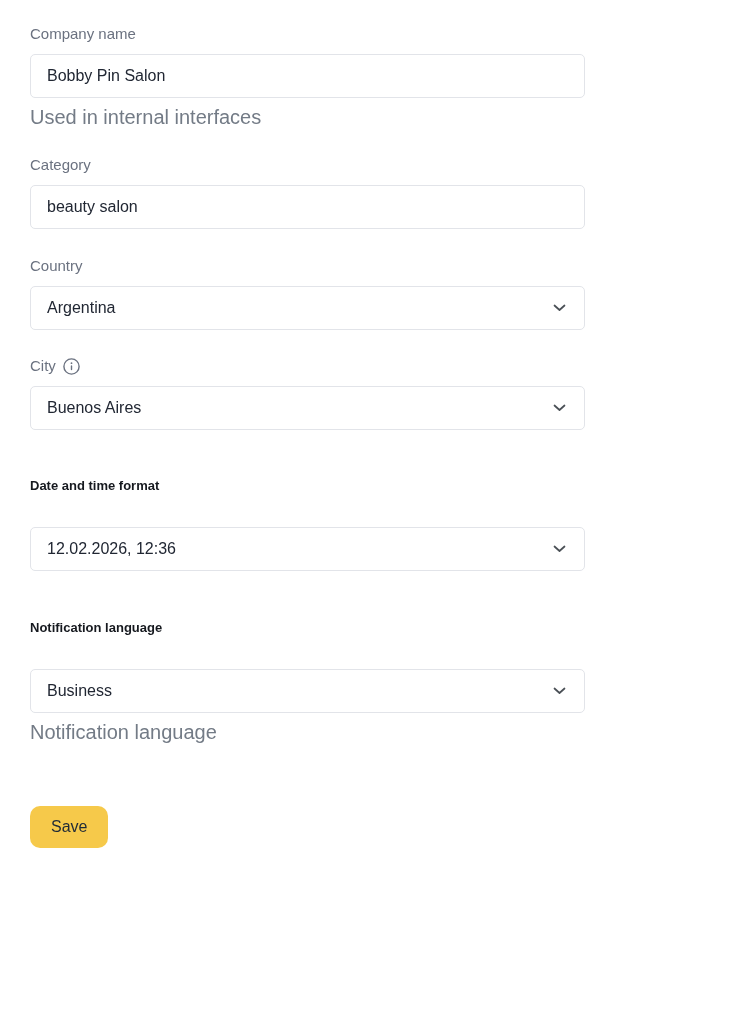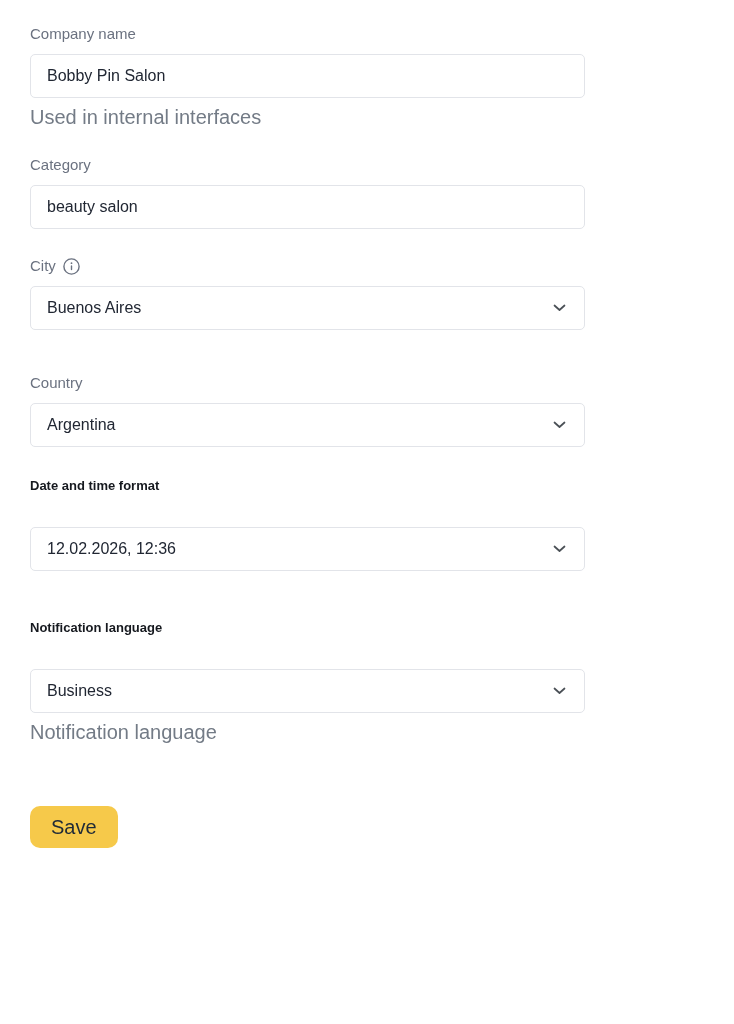--- a/index.html
+++ b/index.html
@@ -70,21 +70,21 @@
   .mb-65 { margin-bottom: 65px; }
   .heading-gap { margin-bottom: 30px; }
   .save-button {
     display: inline-block;
     background: #f6c94a;
     color: #1f2a37;
     border: none;
     border-radius: 10px;
     height: 42px;
     padding: 0 21px;
-    font-size: 20px;
+    font-size: 16px;
     font-weight: 500;
     font-family: "Liberation Sans", "DejaVu Sans", sans-serif;
     cursor: pointer;
   }
 </style>
 </head>
 <body>
 
 <div class="page">
 
@@ -97,46 +97,46 @@
 
   
 
   
   <div class="field-group mb-28">
     <div class="field-label">Category</div>
     <input class="control" type="text" value="beauty salon" style="">
   </div>
 
   
+  <div class="field-group mb-27">
+    <div class="field-label">Country</div>
+    <div class="control">
+      <span class="select-value">Argentina</span>
+      <span class="chevron-icon">
+        <svg width="13" height="8" viewBox="0 0 13 8">
+            <path d="M1.5 1.5 L6.5 6 L11.5 1.5" fill="none" stroke="#4a5056" stroke-width="1.7" stroke-linecap="round" stroke-linejoin="round"></path>
+          </svg>
+      </span>
+    </div>
+  </div>
+
+  
   <div class="field-group mb-44">
     <div class="field-label">
       <span>City</span>
       <span class="info-icon">
         <svg width="17" height="17" viewBox="0 0 17 17">
           <circle cx="8.5" cy="8.5" r="7.6" fill="none" stroke="#6b7280" stroke-width="1.4"></circle>
           <circle cx="8.5" cy="5.2" r="0.9" fill="#6b7280"></circle>
           <rect x="7.8" y="7.3" width="1.4" height="5" rx="0.7" fill="#6b7280"></rect>
         </svg>
       </span>
     </div>
     <div class="control">
       <span class="select-value">Buenos Aires</span>
-      <span class="chevron-icon">
-        <svg width="13" height="8" viewBox="0 0 13 8">
-            <path d="M1.5 1.5 L6.5 6 L11.5 1.5" fill="none" stroke="#4a5056" stroke-width="1.7" stroke-linecap="round" stroke-linejoin="round"></path>
-          </svg>
-      </span>
-    </div>
-  </div>
-
-  
-  <div class="field-group mb-27">
-    <div class="field-label">Country</div>
-    <div class="control">
-      <span class="select-value">Argentina</span>
       <span class="chevron-icon">
         <svg width="13" height="8" viewBox="0 0 13 8">
             <path d="M1.5 1.5 L6.5 6 L11.5 1.5" fill="none" stroke="#4a5056" stroke-width="1.7" stroke-linecap="round" stroke-linejoin="round"></path>
           </svg>
       </span>
     </div>
   </div>
 
   
   <div class="section-heading heading-gap">Date and time format</div>

